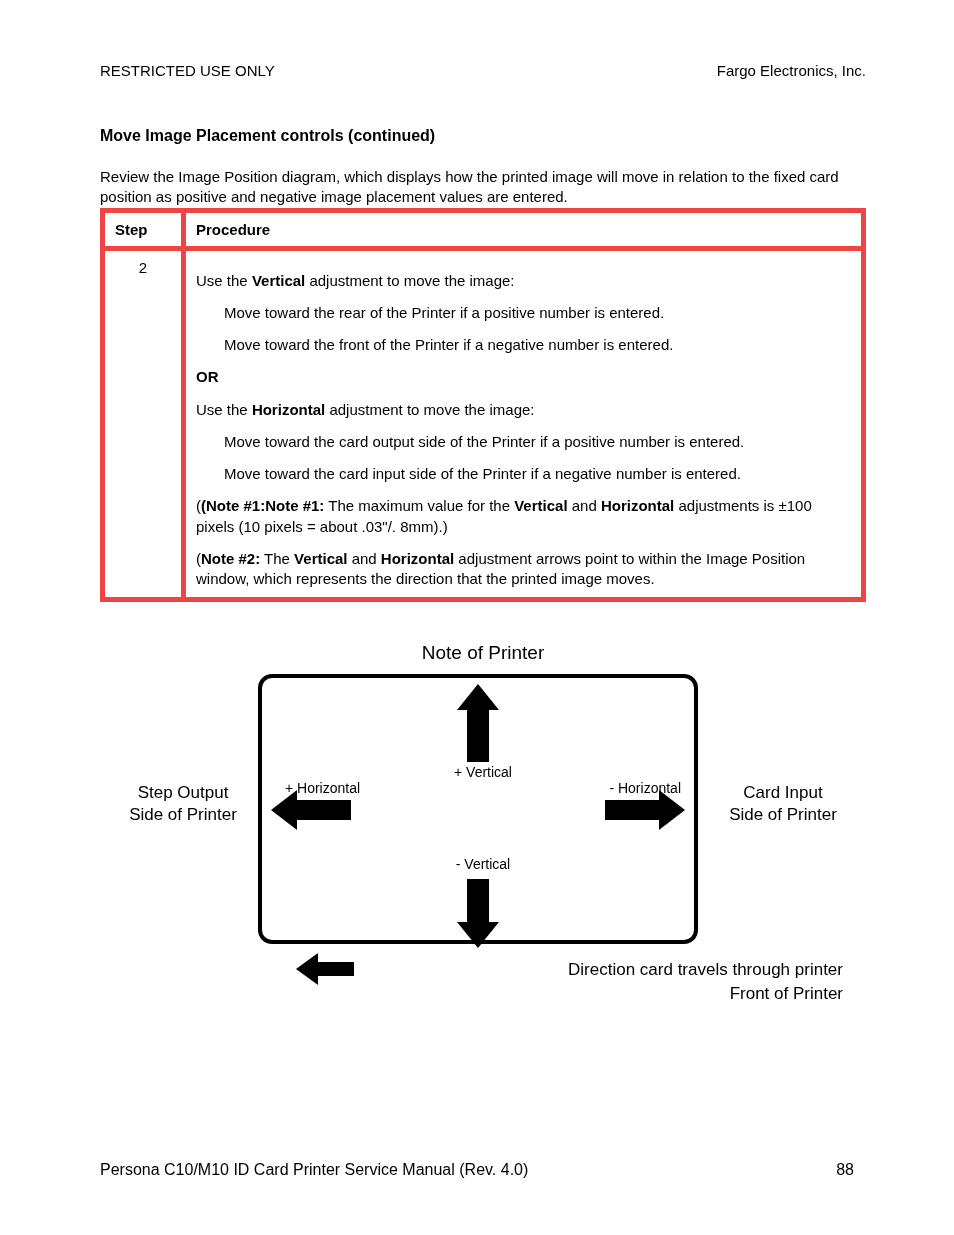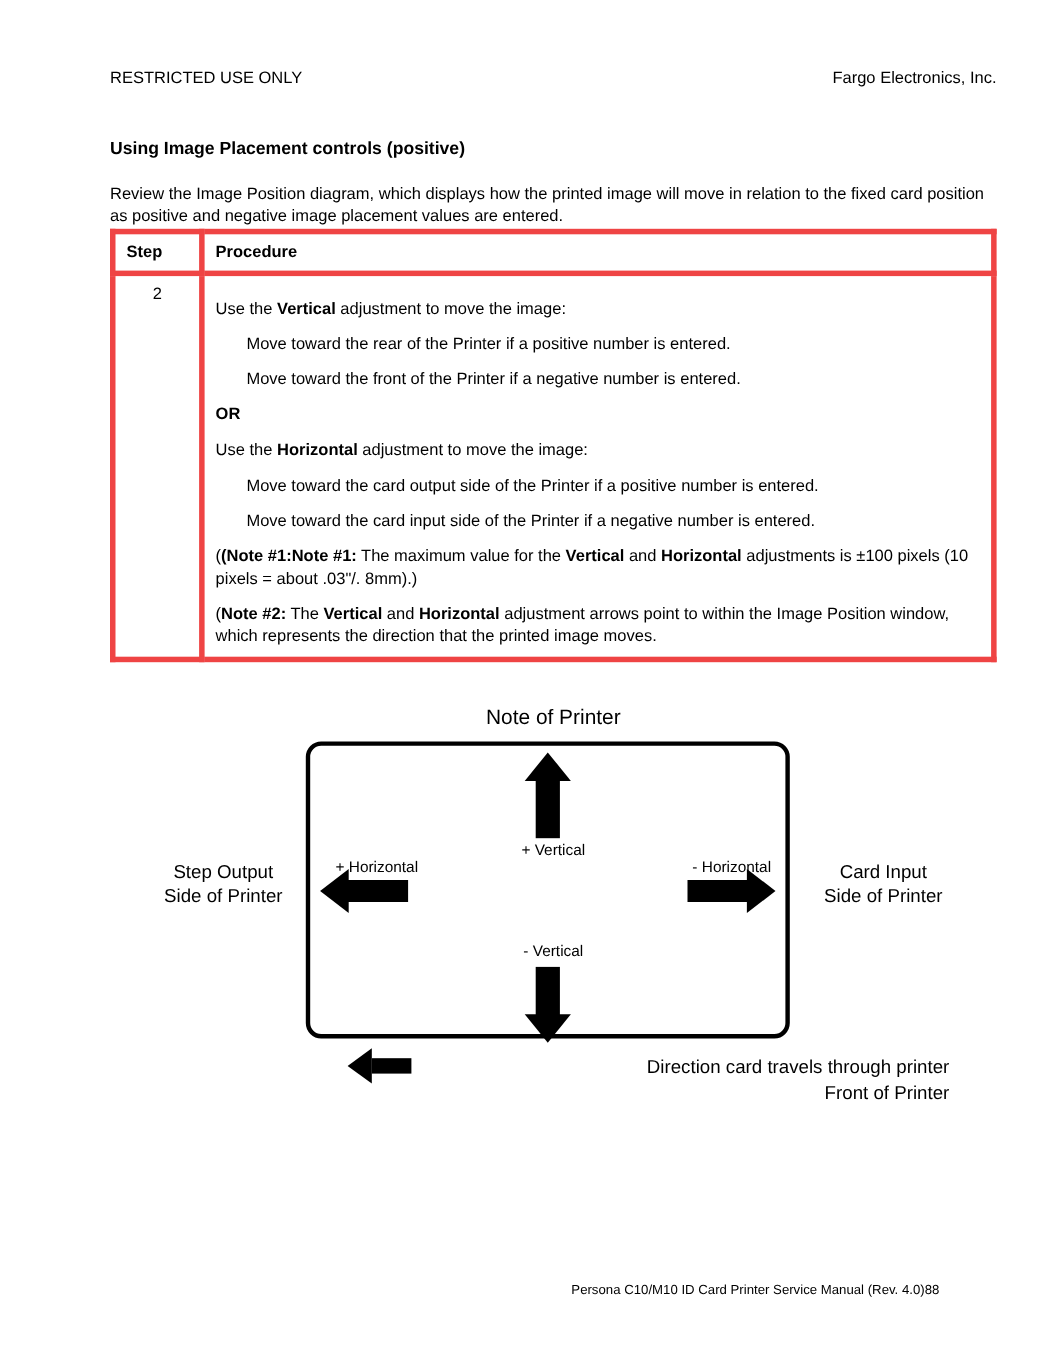--- a/index.html
+++ b/index.html
@@ -7,21 +7,21 @@
     font-size: 15px;
     color: #000;
     background: #fff;
     margin: 0;
     padding: 0;
   }
   .page {
     width: 954px;
     min-height: 1235px;
     box-sizing: border-box;
-    padding: 62px 48px 40px 100px;
+    padding: 62px 88px 40px 100px;
     position: relative;
     border-radius: 29px;
   }
   .hdr {
     display: flex;
     justify-content: space-between;
     font-size: 15px;
     margin-bottom: 48px;
   }
   .section-title {
@@ -52,23 +52,23 @@
     width: 56px;
   }
   .pblock { margin: 12px 0 12px 0; line-height: 1.35; }
   .indent { padding-left: 28px; }
   .footer {
     position: absolute;
     left: 100px;
     right: 100px;
     bottom: 56px;
     display: flex;
-    justify-content: flex-end;
+    justify-content: space-between;
     align-items: flex-end;
-    font-size: 12px;
+    font-size: 16px;
     margin-top: 28px;
   }
   
   .diagram-wrap {
     margin-top: 40px;
     display: flex;
     justify-content: center;
   }
   .diagram {
     position: relative;
@@ -164,21 +164,21 @@
 </head>
 <body>
 
 <div class="page">
 
   <div class="hdr">
     <span>RESTRICTED USE ONLY</span>
     <span>Fargo Electronics, Inc.</span>
   </div>
 
-  <div class="section-title">Using Image Placement controls (positive)</div>
+  <div class="section-title">Move Image Placement controls (continued)</div>
 
   <div class="intro">Review the Image Position diagram, which displays how the printed image will move in relation to the fixed card position as positive and negative image placement values are entered.</div>
 
   <table class="proc">
     <tbody>
         <tr>
       <th>Step</th>
       <th>Procedure</th>
     </tr>
     <tr>

